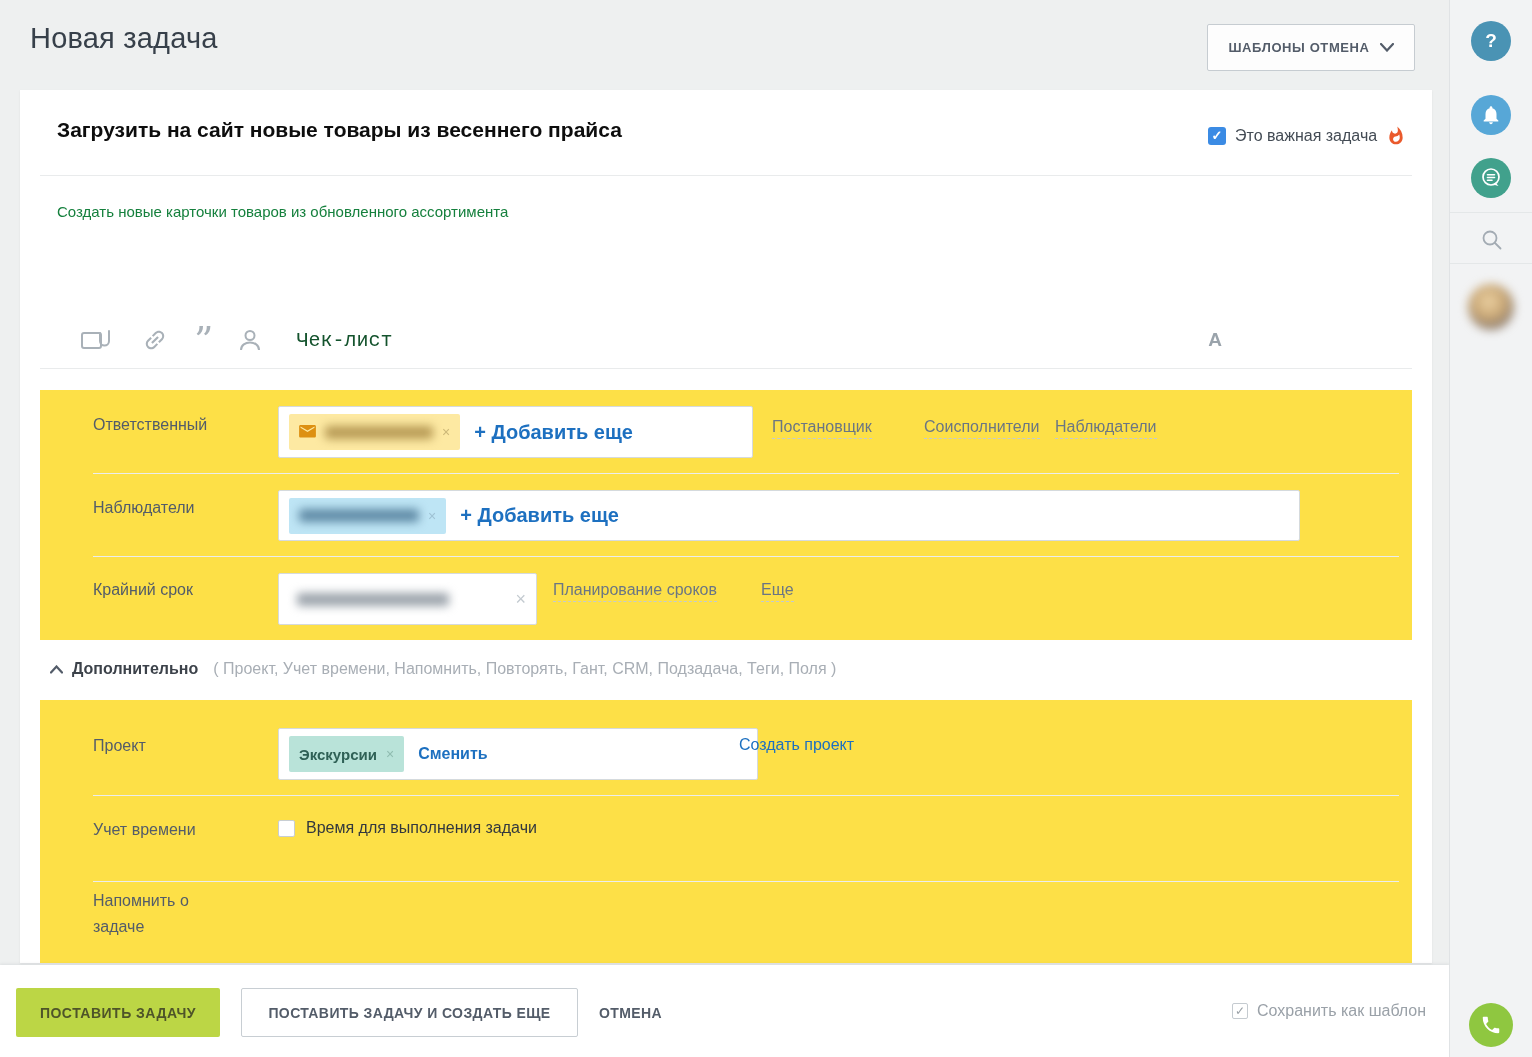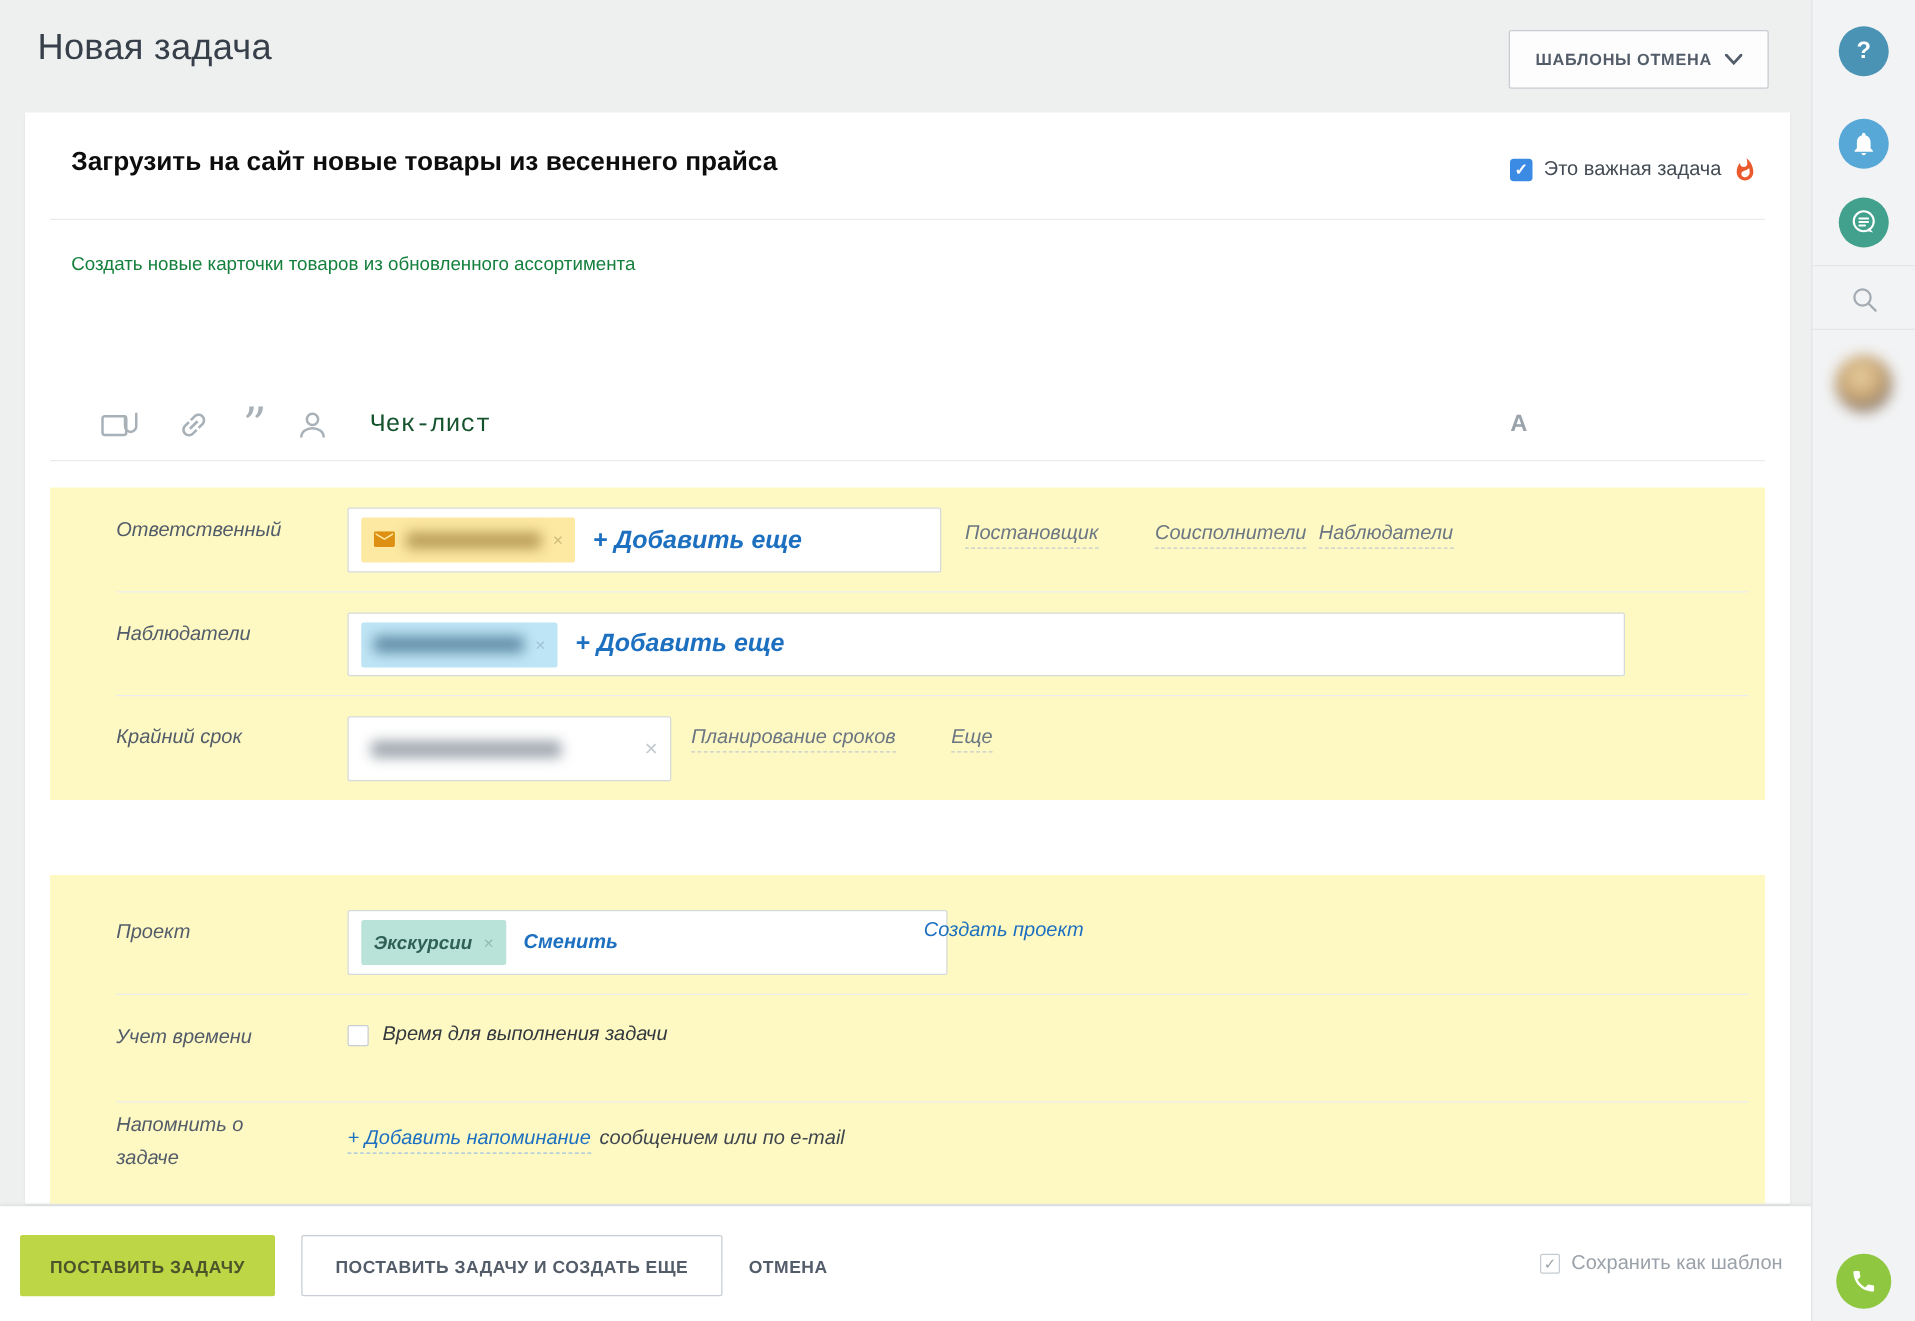--- a/index.html
+++ b/index.html
@@ -29,21 +29,21 @@
   .important { left:1188px; top:36px; display:flex; align-items:center; gap:9px; }
   .cb-blue { width:18px; height:18px; background:#3b8be4; border-radius:3px; color:#fff; font-size:13px; line-height:18px; text-align:center; font-weight:bold; }
   .important-label { font-size:16px; color:#434b54; }
   .divider { height:1px; background:#e9ebec; left:20px; width:1372px; }
   .description { left:37px; top:113px; font-size:15px; color:#15803d; }
 
   .toolbar-icon { color:#a9b1b8; display:inline-flex; align-items:center; }
   .checklist { font-size:20px; color:#14532d;font-family:Liberation Mono, monospace; }
   .font-btn { font-size:19px; font-weight:bold; color:#9aa3ab; }
 
-  .panel { left:20px; width:1372px; background:#fef9c3;font-style:italic; }
+  .panel { left:20px; width:1372px; background:#fde047; }
   .row-divider { height:1px; background:#ebedee; left:53px; width:1306px; }
   .field-label { font-size:16px; color:#535c69; }
 
   .input-box { background:#fff; border:1px solid #d5dadd; border-radius:2px; display:flex; align-items:center; padding:0 10px; gap:14px; }
   .tag { height:36px; border-radius:2px; display:flex; align-items:center; padding:0 10px; gap:9px; }
   .tag-yellow { background:#fde9a2; }
   .tag-blue { background:#bee5f5; }
   .tag-mint { background:#b9e3d9; }
   .tag-x { color:#b9c1c7; font-size:14px; cursor:pointer; }
   .blurred-blob { border-radius:3px; filter:blur(5px); }
@@ -167,20 +167,27 @@
 
     <div class="abs field-label" style="left:53px; top:191px;">Крайний срок</div>
     <div class="abs input-box" style="left:238px; top:183px; width:259px; height:52px; justify-content:space-between;">
       <div class="blurred-blob" style="width:152px; height:13px; background:#9ba3ab; margin-left:8px;"></div>
       <span class="tag-x" style="font-size:18px; color:#c3cad0">×</span>
     </div>
     <span class="abs dashed-link" style="left:513px; top:191px;">Планирование сроков</span>
     <span class="abs dashed-link" style="left:721px; top:191px;">Еще</span>
   </div>
 
+  <div class="abs" style="left:30px; top:570px; display:flex; align-items:center; gap:9px;">
+    <svg width="13" height="9" viewBox="0 0 13 9">
+        <polyline points="1,7.5 6.5,1.5 12,7.5" fill="none" stroke="#535c69" stroke-width="2.2" stroke-linecap="round"></polyline>
+      </svg>
+    <span class="additional-label">Дополнительно</span>
+    <span class="additional-items" style="margin-left:6px">( Проект,  Учет времени,  Напомнить,  Повторять,  Гант,  CRM,  Подзадача,  Теги,  Поля )</span>
+  </div>
 
   <div class="abs panel" style="top:610px; height:263px;">
 
     <div class="abs field-label" style="left:53px; top:37px;">Проект</div>
     <div class="abs input-box" style="left:238px; top:28px; width:480px; height:52px;">
       <div class="tag tag-mint">
         <span style="font-size:15px; font-weight:bold; color:#2f6156;">Экскурсии</span>
         <span class="tag-x" style="color:#8fbcb0">×</span>
       </div>
       <span class="add-more" style="font-size:16px">Сменить</span>
@@ -193,24 +200,20 @@
     <div class="abs" style="left:238px; top:119px; display:flex; align-items:center; gap:11px;">
       <div class="cb-empty"></div>
       <span class="plain-text">Время для выполнения задачи</span>
     </div>
 
     <div class="abs row-divider" style="top:181px"></div>
 
     <div class="abs field-label" style="left:53px; top:188px; line-height:26px;">
       <div>Напомнить о</div>
       <div>задаче</div>
-    </div>
-    <div class="abs" style="left:238px; top:202px; display:flex; align-items:baseline; gap:7px;">
-      <span class="blue-dashed">+ Добавить напоминание</span>
-      <span class="plain-text" style="color:#3f464d">сообщением или по e-mail</span>
     </div>
   </div>
 </div>
 
 <div class="abs footer">
   <button class="abs btn-green">ПОСТАВИТЬ ЗАДАЧУ</button>
   <button class="abs btn-outline">ПОСТАВИТЬ ЗАДАЧУ И СОЗДАТЬ ЕЩЕ</button>
   <div class="abs btn-cancel">ОТМЕНА</div>
   <div class="abs save-template">
     <div class="cb-gray">✓</div>

